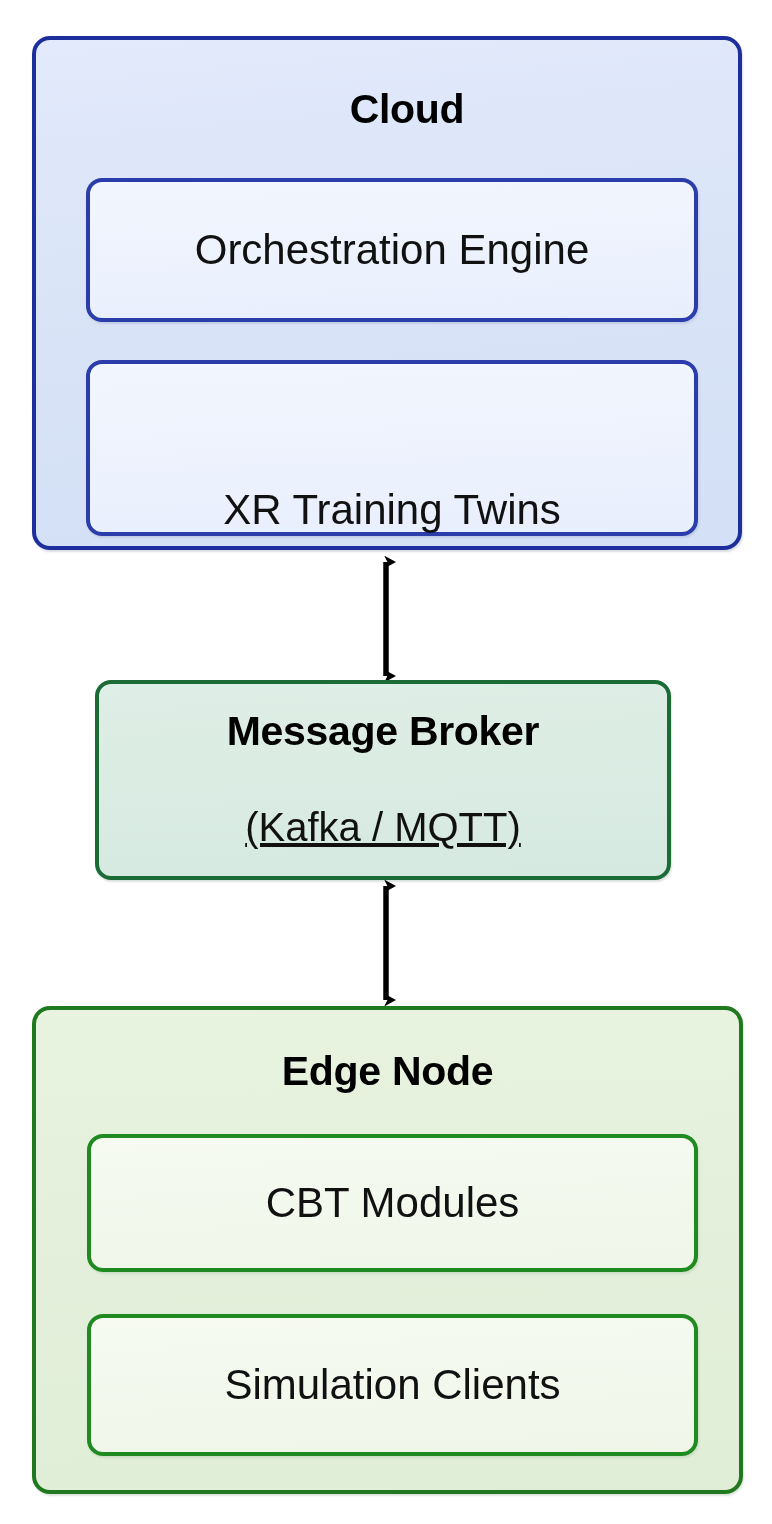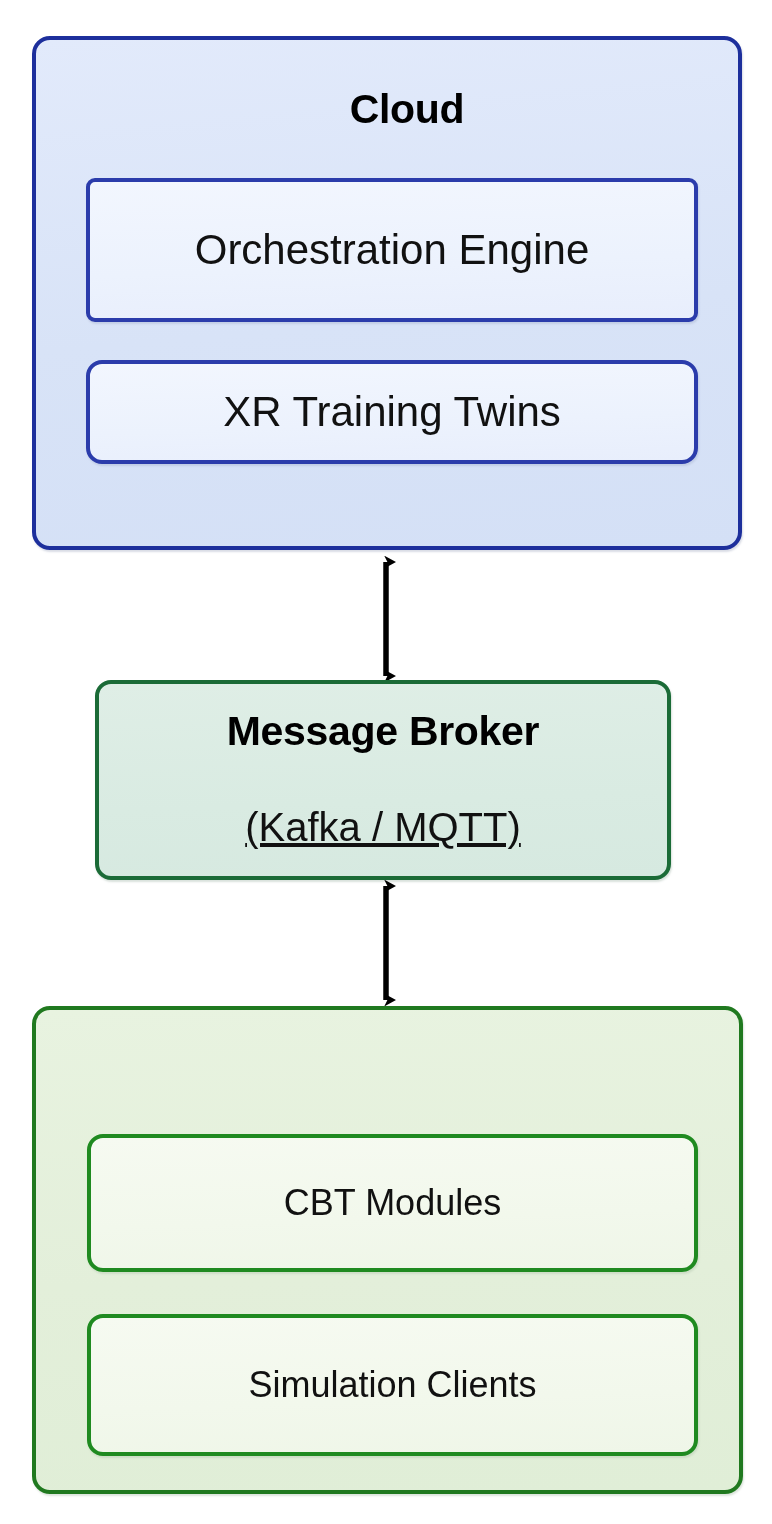--- a/index.html
+++ b/index.html
@@ -73,22 +73,22 @@
   }
   .cloud-leaf {
     left: 50px;
     width: 612px;
     height: 144px;
     border: 4px solid #2b3cab;
     border-radius: 16px;
     background: linear-gradient(178deg, #f2f6fe 0%, #ecf2fd 60%, #e8eefc 100%);
     box-shadow: 1px 2px 2px rgba(120,130,170,0.22);
   }
-  #leaf-orchestration { top: 138px; border-radius: 9px; }
-  #leaf-xrtwins      { top: 320px; height: 104px; }
+  #leaf-orchestration { top: 138px; }
+  #leaf-xrtwins      { top: 320px; height: 176px; align-items: flex-end; }
   .cloud-leaf .leaf-label { font-size: 42px; }
 
   
   #broker-group {
     left: 95px;
     top: 680px;
     width: 576px;
     height: 200px;
     border: 4px solid #1b6b37;
     border-radius: 16px;
@@ -130,21 +130,21 @@
     left: 51px;
     width: 611px;
     height: 138px;
     border: 4px solid #1f8a20;
     border-radius: 16px;
     background: linear-gradient(178deg, #f6faf1 0%, #f2f8ec 60%, #eff6e8 100%);
     box-shadow: 1px 2px 2px rgba(130,160,130,0.22);
   }
   #leaf-cbt    { top: 124px; }
   #leaf-simsvc { top: 304px; height: 142px; text-align: right; }
-  .edge-leaf .leaf-label { font-size: 36px; }
+  .edge-leaf .leaf-label { font-size: 42px; }
 
   
   .arrow {
     position: absolute;
     left: 0;
     pointer-events: none;
   }
 </style>
 </head>
 <body>
@@ -178,20 +178,21 @@
   <div class="node" id="broker-group">
     <div class="node-title">Message Broker</div>
     <div id="broker-subtitle">(Kafka / MQTT)</div>
   </div>
 
   <svg class="arrow" id="arrow-broker-edge" style="top:876px;" width="772" height="134">
     <line x1="386" y1="10" x2="386" y2="124" stroke="#000000" stroke-width="5.5" marker-start="url(#ah-up)" marker-end="url(#ah-dn)"></line>
   </svg>
 
   <div class="node" id="edge-group">
+    <div class="node-title">Edge Node</div>
 
     <div class="leaf edge-leaf" id="leaf-cbt">
       <span class="leaf-label">CBT Modules</span>
     </div>
 
     <div class="leaf edge-leaf" id="leaf-simsvc">
       <span class="leaf-label">Simulation Clients</span>
     </div>
   </div>
 

